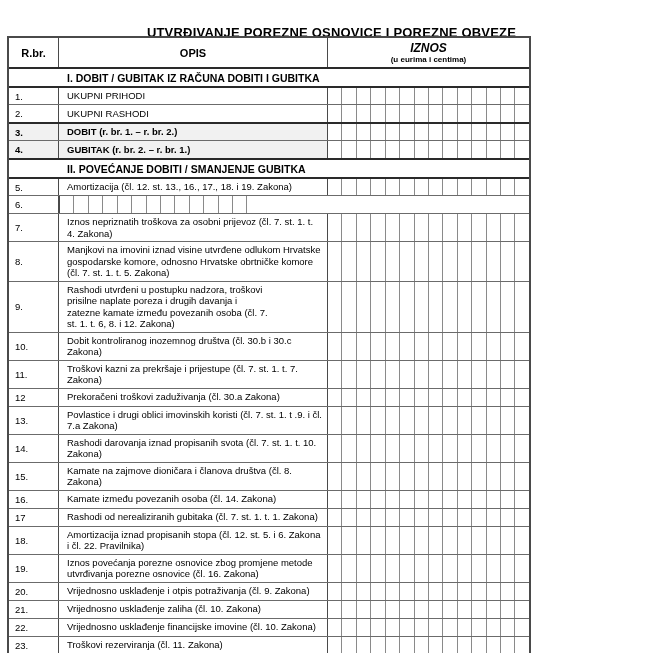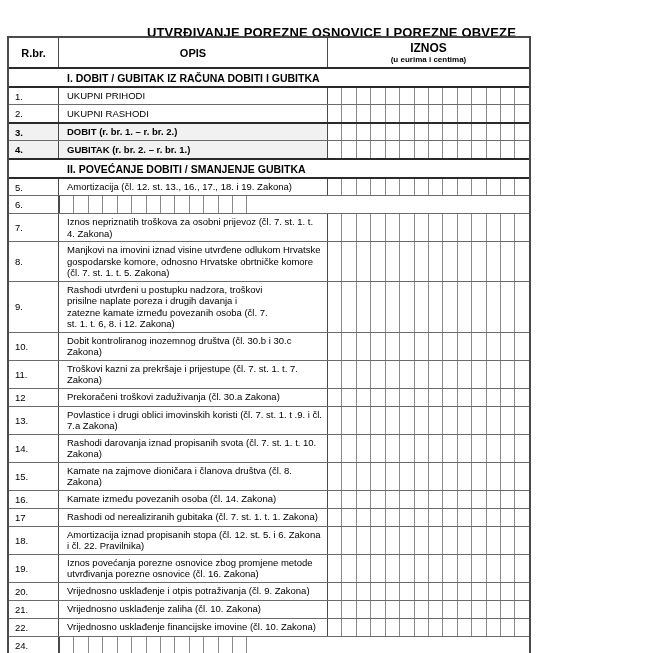--- a/index.html
+++ b/index.html
@@ -52,21 +52,21 @@
     font-weight:bold; font-size:11px;
   }
   .hopis {
     flex:1; display:flex; align-items:center; justify-content:center;
     font-weight:bold; font-size:11px;
   }
   .hiznos {
     flex:0 0 202px; border-left:1px solid #4a4a4a;
     display:flex; flex-direction:column; align-items:center; justify-content:center;
   }
-  .iznos-main { font-weight:bold; font-size:12px; line-height:13px; }
+  .iznos-main { font-weight:bold; font-size:12px; line-height:13px;font-style:italic; }
   .iznos-note { font-weight:bold; font-size:8px; line-height:9px; }
   .narrowdesc { padding-right:58px; }
 </style>
 </head>
 <body style="--shaded: #f1f1f1;">
 
 <div class="page-title">UTVRĐIVANJE POREZNE OSNOVICE I POREZNE OBVEZE</div>
 
 <div class="form-table">
   <div class="row header bt0">
@@ -517,20 +517,40 @@
         <div class="digit"></div>
         <div class="digit"></div>
         <div class="digit"></div>
         <div class="digit"></div>
         <div class="digit"></div>
         <div class="digit"></div>
         <div class="digit"></div>
         <div class="digit"></div>
       </div>
     </div>
+    <div class="row item">
+      <div class="cell num">23.</div>
+      <div class="cell desc">Troškovi rezerviranja (čl. 11. Zakona)</div>
+      <div class="cell amount">
+        <div class="digit"></div>
+        <div class="digit"></div>
+        <div class="digit"></div>
+        <div class="digit"></div>
+        <div class="digit"></div>
+        <div class="digit"></div>
+        <div class="digit"></div>
+        <div class="digit"></div>
+        <div class="digit"></div>
+        <div class="digit"></div>
+        <div class="digit"></div>
+        <div class="digit"></div>
+        <div class="digit"></div>
+        <div class="digit"></div>
+      </div>
+    </div>
     <div class="row item h19">
       <div class="cell num">24.</div>
       <div class="cell amount">
         <div class="digit"></div>
         <div class="digit"></div>
         <div class="digit"></div>
         <div class="digit"></div>
         <div class="digit"></div>
         <div class="digit"></div>
         <div class="digit"></div>

